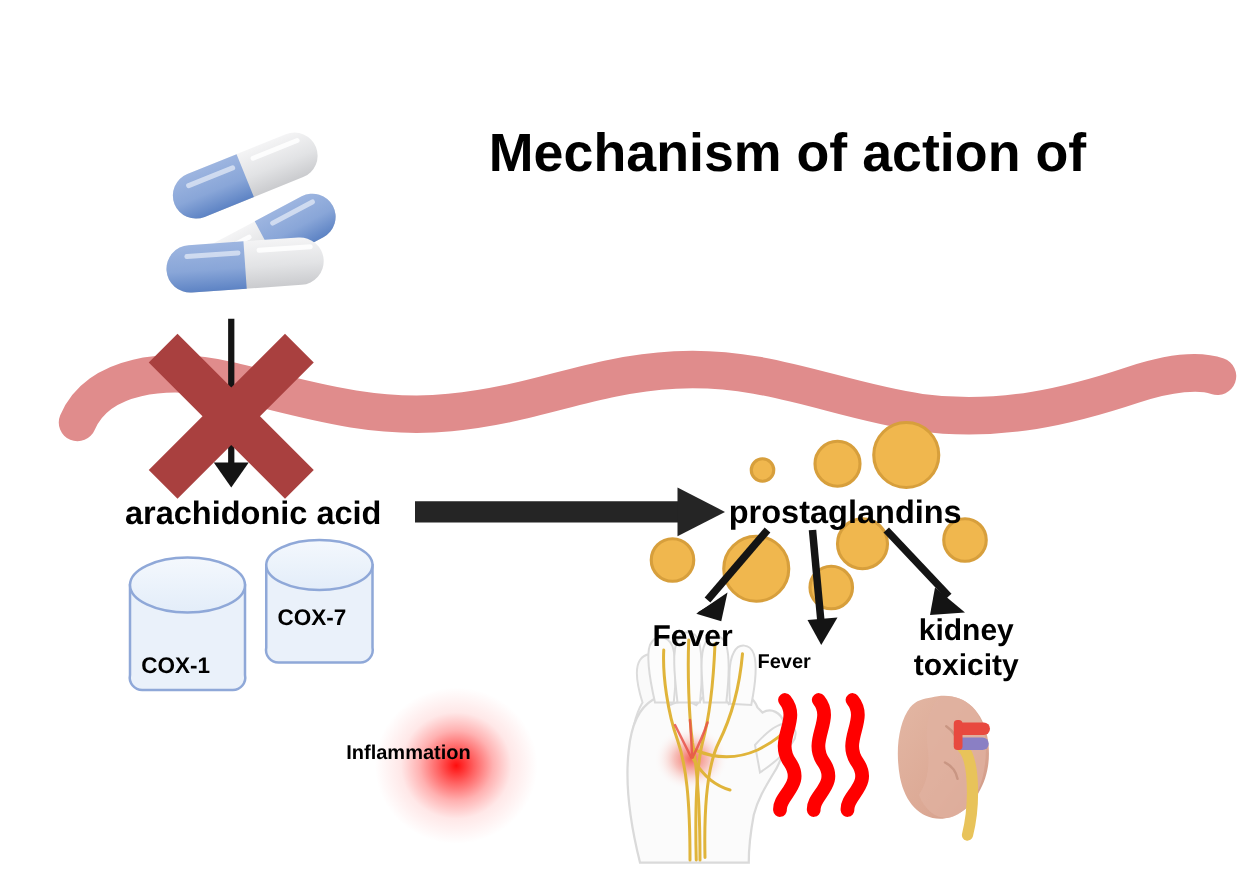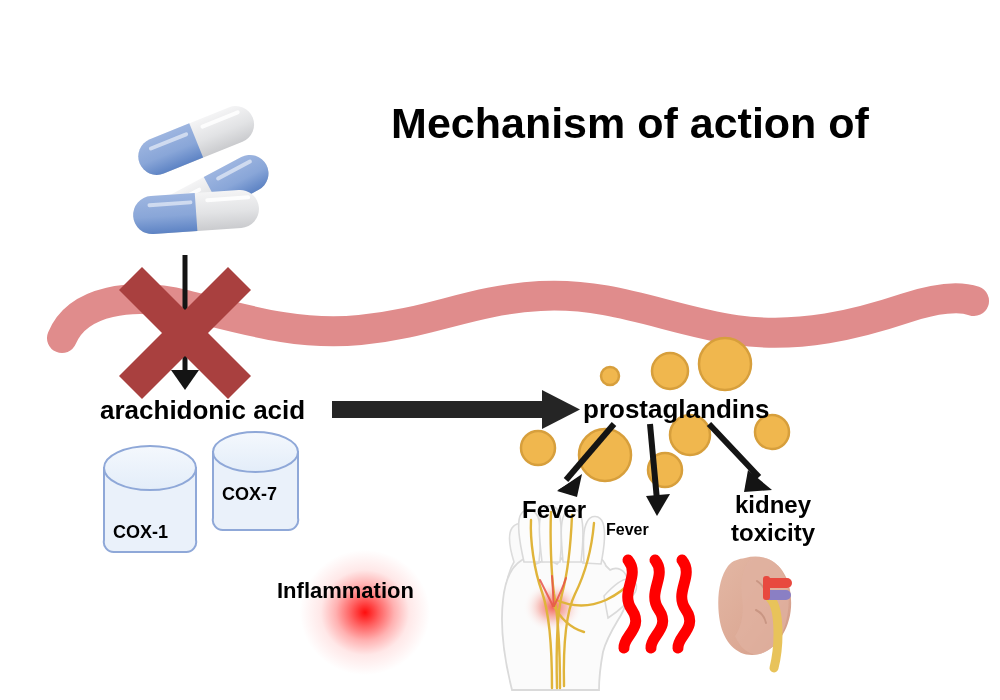--- a/index.html
+++ b/index.html
@@ -33,21 +33,21 @@
 
   
   .label {
     color: #000000;
     white-space: nowrap;
   }
   #label-arachidonic { left: 100px; top: 395px; font-size: 26px; }
   #label-prostaglandins { left: 583px; top: 394px; font-size: 26px; }
   #label-cox1 { left: 113px; top: 522px; font-size: 18px; }
   #label-cox2 { left: 222px; top: 484px; font-size: 18px; }
-  #label-inflammation { left: 277px; top: 578px; font-size: 22px; }
+  #label-inflammation { left: 277px; top: 594px; font-size: 16px; }
   #label-pain { left: 522px; top: 496px; font-size: 24px; }
   #label-fever { left: 606px; top: 521px; font-size: 16px; }
   #label-kidney {
     left: 718px; top: 491px; font-size: 24px;
     width: 110px; text-align: center; white-space: normal; line-height: 1.15;
   }
 
   
   svg.layer {
     position: absolute;

